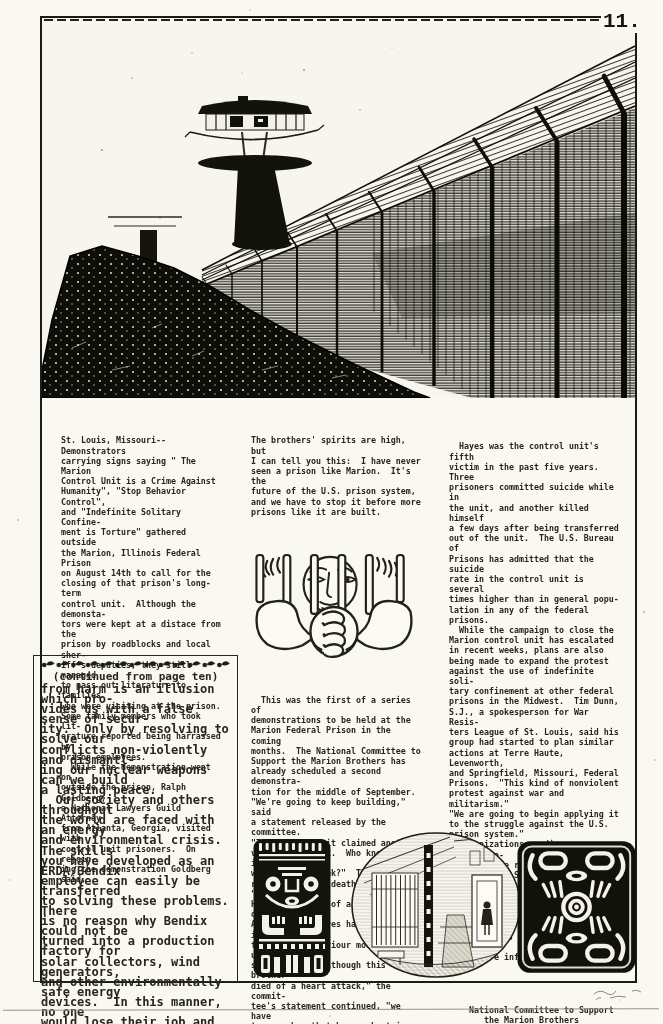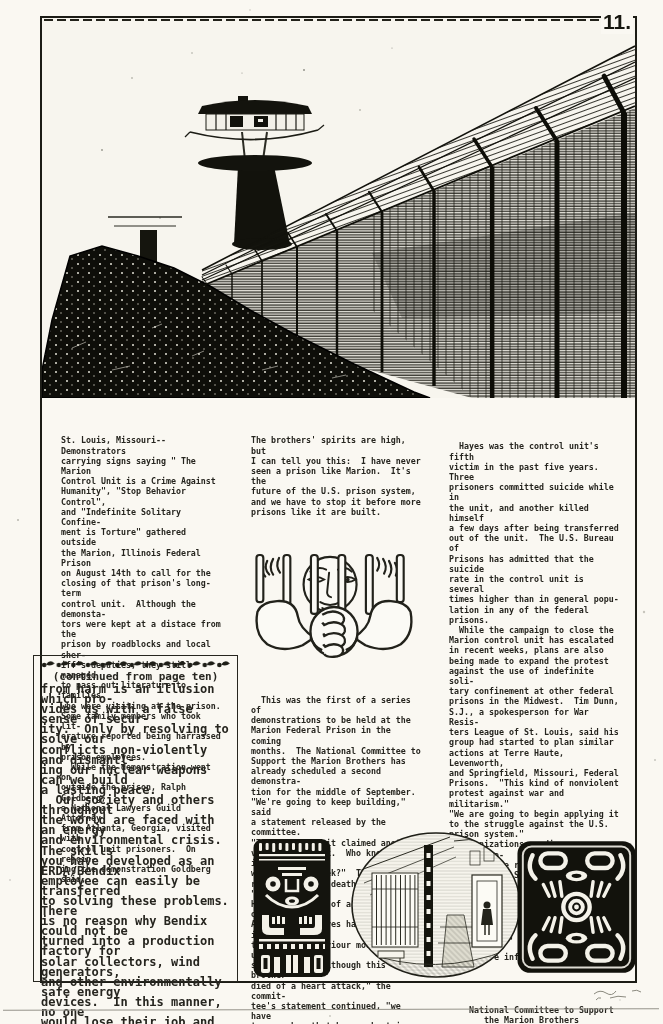--- a/index.html
+++ b/index.html
@@ -1,21 +1,21 @@
 <!DOCTYPE html>
 <html><head>
 <meta charset="utf-8">
 <style>
   html,body{margin:0;padding:0;background:#dddbd4;}
   .page{position:relative;width:663px;height:1024px;margin:0 auto;background:#faf8f2;overflow:hidden;
         font-family:"DejaVu Sans Mono","Liberation Mono",monospace;}
   .frame{position:absolute;left:40px;top:16px;width:597px;height:967px;box-sizing:border-box;
          border:2px solid #1c1c16;pointer-events:none;}
   .photo{position:absolute;left:42px;top:18px;width:593px;height:380px;}
-  .pagenum{position:absolute;left:601px;top:10px;font-family:Liberation Sans, sans-serif;
+  .pagenum{position:absolute;left:601px;top:10px;font-family:Liberation Mono, monospace;
            font-weight:700;font-size:21px;color:#16160f;background:#faf8f2;padding:0 2px;z-index:5;}
   .col{position:absolute;font-size:8.3px;line-height:10.2px;font-weight:700;color:#26251f;
        white-space:pre-wrap;overflow:hidden;letter-spacing:0;}
   .col p{margin:13px;white-space:pre-wrap;}
   #col1{left:48px;top:402px;width:190px;}
   #col2{left:238px;top:402px;width:197px;}
   #col3{left:436px;top:408px;width:200px;}
   .contbox{position:absolute;left:33px;top:655px;width:205px;height:327px;box-sizing:border-box;
            border:1.5px solid #26261f;background:transparent;}
   .contbox .orn{display:block;margin:3px auto 1px auto;}

